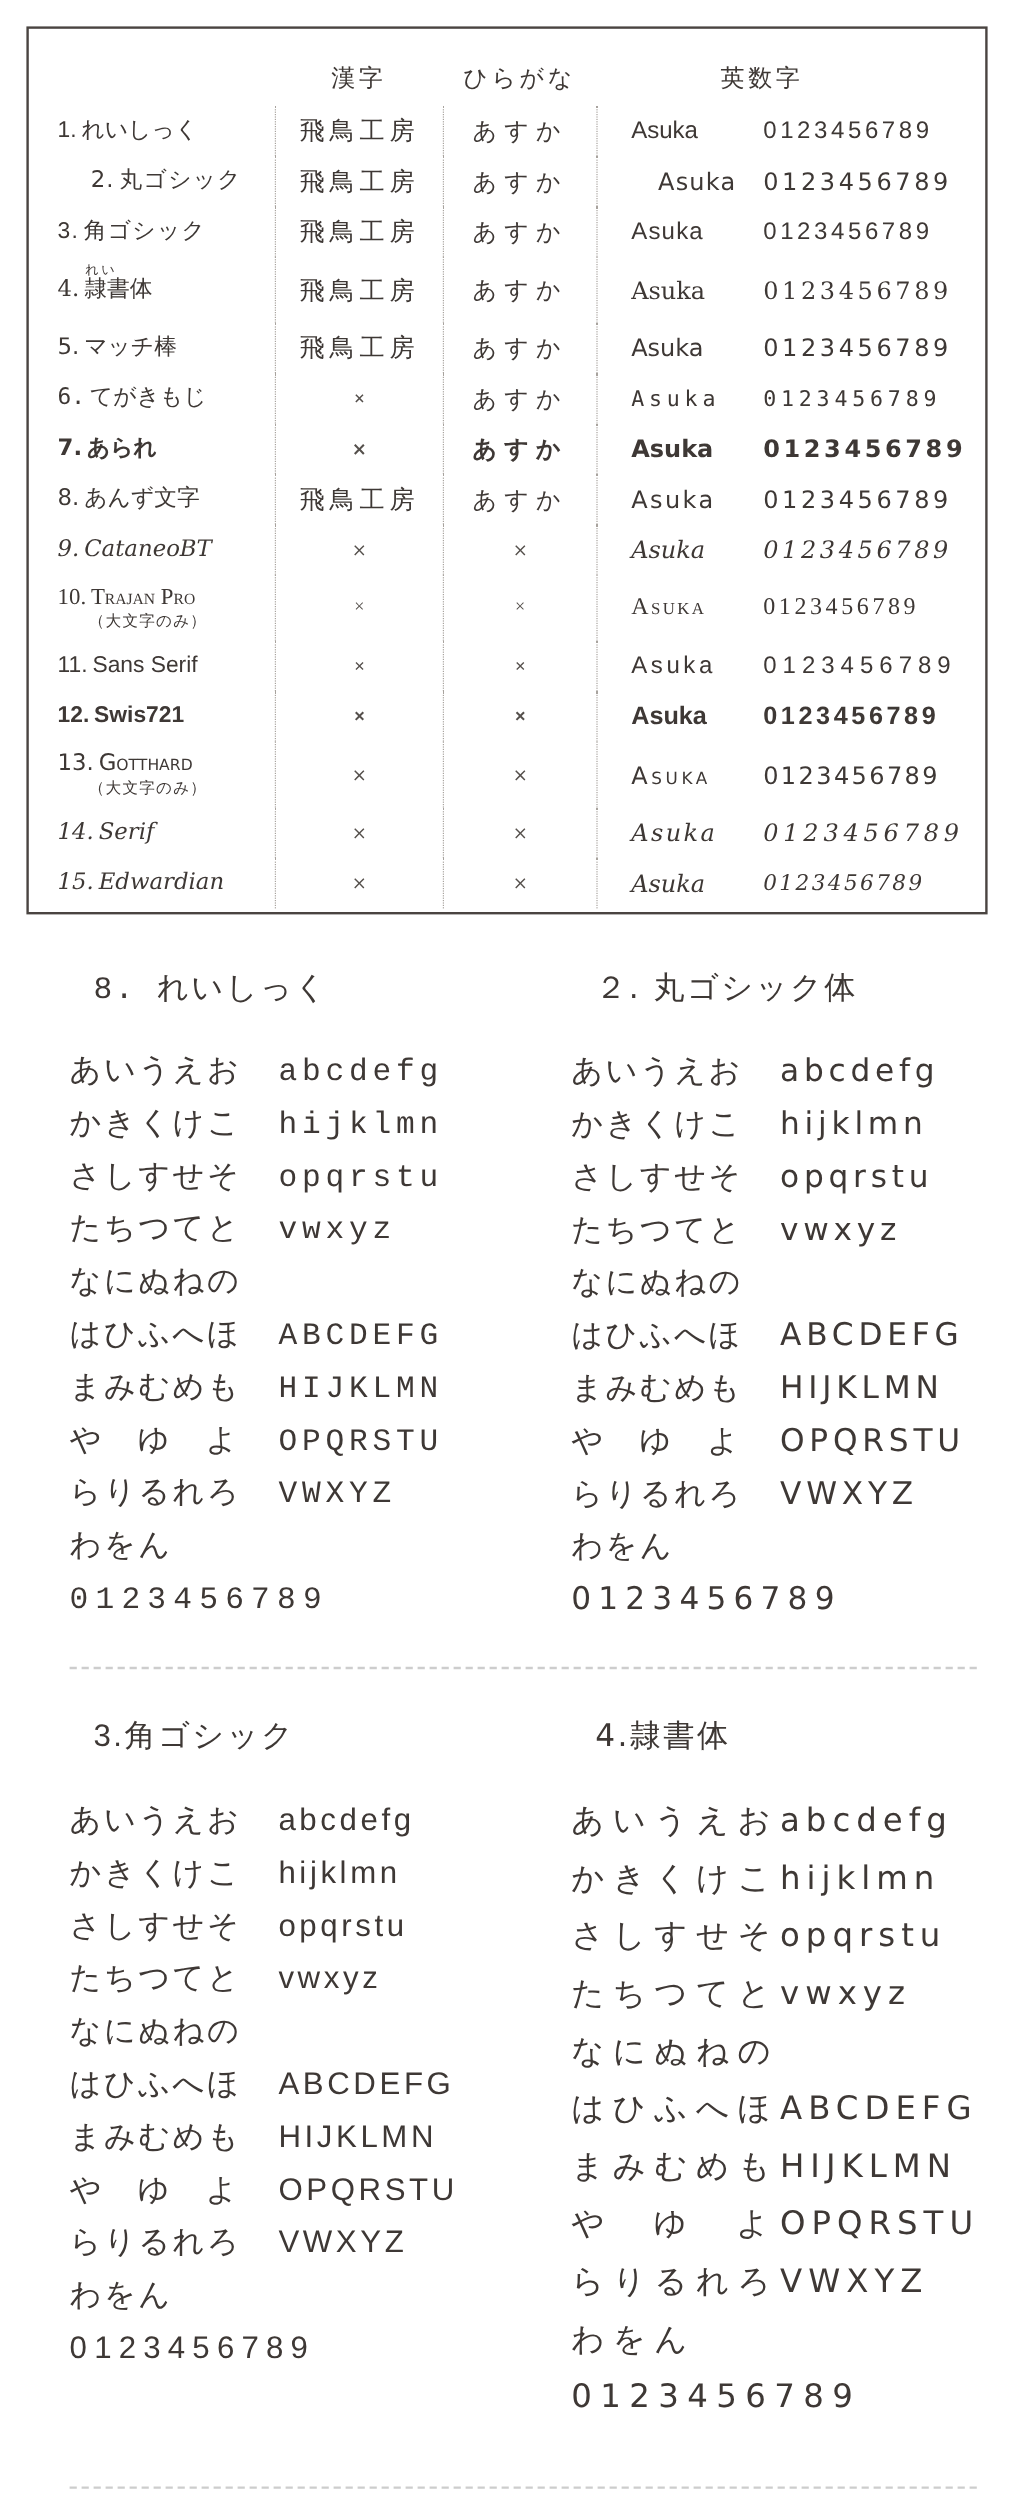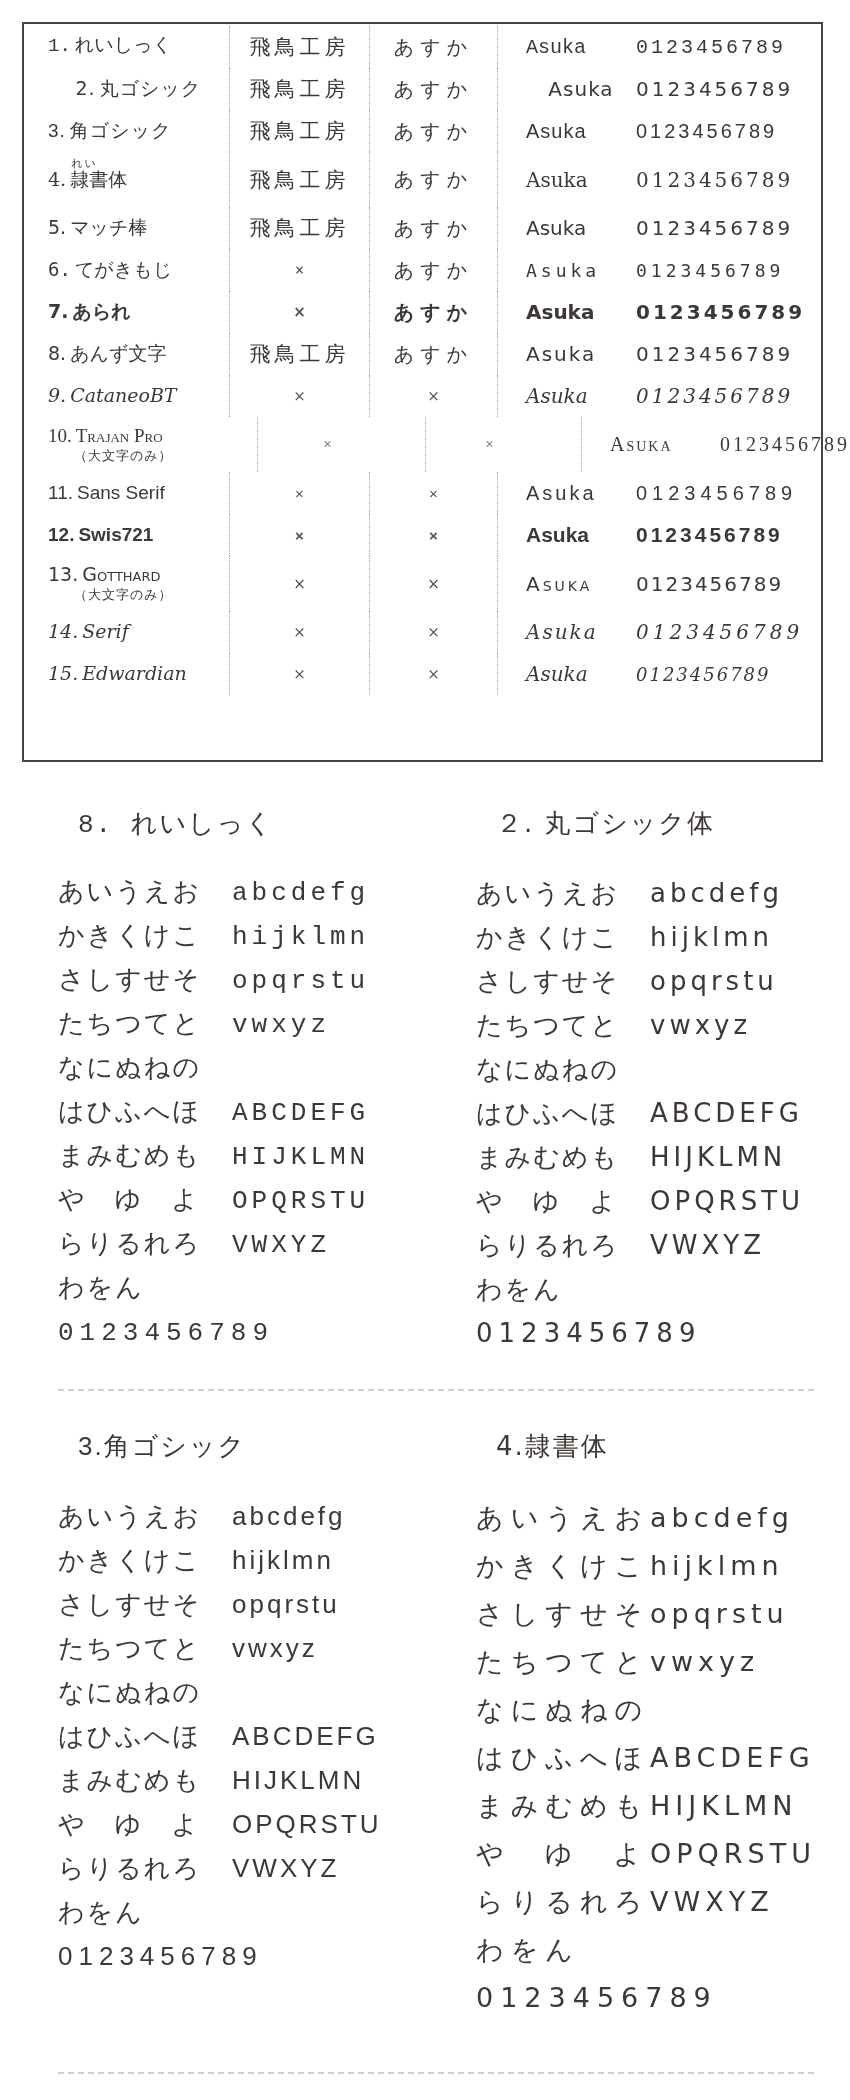--- a/index.html
+++ b/index.html
@@ -49,32 +49,32 @@
   }
   .c-kanji, .c-kana, .c-eisu { border-left: 1px dotted #a8a39e; align-self: stretch; display: flex; align-items: center; }
   .c-kanji { justify-content: center; font-size: 21px; letter-spacing: 4px; }
   .c-kana  { justify-content: center; font-size: 20px; letter-spacing: 6px; }
   .c-eisu  { padding-left: 28px; font-size: 20px; }
   .c-eisu .latin { min-width: 110px; display: inline-block; }
   .c-eisu .digits { letter-spacing: 3px; }
   .cross { font-size: 15px !important; letter-spacing: 0 !important; color: #55504c; }
 
   
-  .f1  { font-family: Liberation Mono, monospace; }
+  .f1  { font-family: Liberation Sans, sans-serif; }
   .f2  { font-family: "DejaVu Sans",sans-serif; letter-spacing: 1px; text-align: center; }
   .f3  { font-family: "Liberation Sans",sans-serif; letter-spacing: 1px; }
   .f4  { font-family: "DejaVu Serif",serif; }
   .f5  { font-family: "DejaVu Sans",sans-serif; }
   .f6  { font-family: "DejaVu Sans Mono",monospace; }
   .f6 .c-eisu .latin, .f6 .c-eisu .digits { letter-spacing: 4px; font-size: 18px; }
   .f7  { font-family: "DejaVu Sans",sans-serif; font-weight: 600; }
   .f8  { font-family: "DejaVu Sans",sans-serif; }
   .f8 .c-eisu .latin { letter-spacing: 2px; }
   .f9  { font-family: "DejaVu Serif",serif; font-style: italic; }
-  .f10 { font-family: "Liberation Serif",serif; font-variant: small-caps; gap: 28px; }
+  .f10 { font-family: "Liberation Serif",serif; font-variant: small-caps; }
   .f10 .c-eisu .latin { letter-spacing: 2px; }
   .f11 { font-family: "Liberation Sans",sans-serif; }
   .f11 .c-eisu .latin { letter-spacing: 3px; }
   .f11 .c-eisu .digits { letter-spacing: 5px; }
   .f12 { font-family: "Liberation Sans",sans-serif; font-weight: bold; }
   .f12 .c-eisu { font-size: 21px; }
   .f13 { font-family: "DejaVu Sans",sans-serif; font-variant: small-caps; }
   .f13 .c-eisu .latin { letter-spacing: 3px; }
   .f13 .c-eisu .digits { letter-spacing: 2px; }
   .f14 { font-family: "DejaVu Serif",serif; font-style: italic; }
@@ -108,20 +108,26 @@
   .hr-dash {
     border: none; border-top: 2px dashed #cdcdcd;
     margin: 34px 8px 38px 30px;
   }
   .hr-dash.last { margin-top: 50px; }
 </style>
 </head>
 <body>
 
 <div class="table-box">
+  <div class="thead">
+    <div class="th"></div>
+    <div class="th">漢字</div>
+    <div class="th">ひらがな</div>
+    <div class="th th-eisu">英数字</div>
+  </div>
 
   <div class="trow f1">
     <div class="c-name"><span class="num">1.</span><span class="nm-wrap">れいしっく</span></div>
     <div class="c-kanji">飛鳥工房</div>
     <div class="c-kana">あすか</div>
     <div class="c-eisu">
         <span class="latin">Asuka</span>
         <span class="digits">0123456789</span>
       </div>
   </div>

